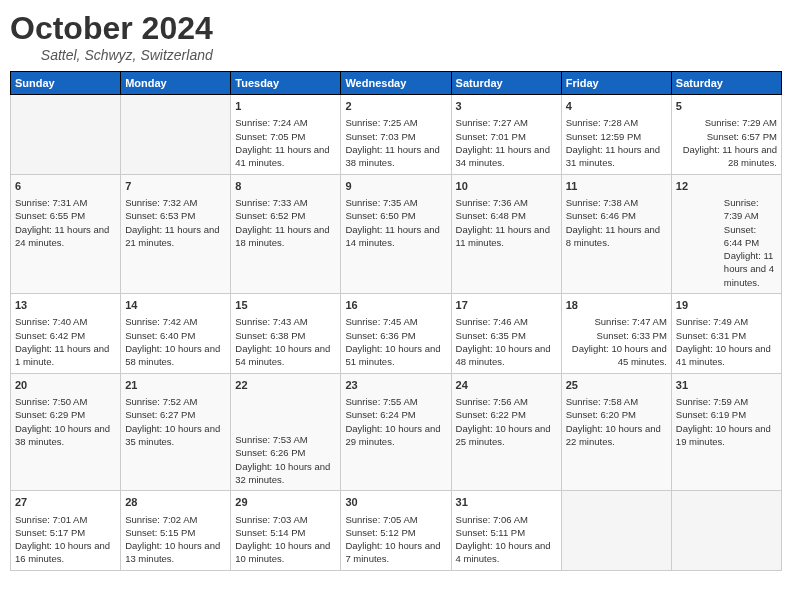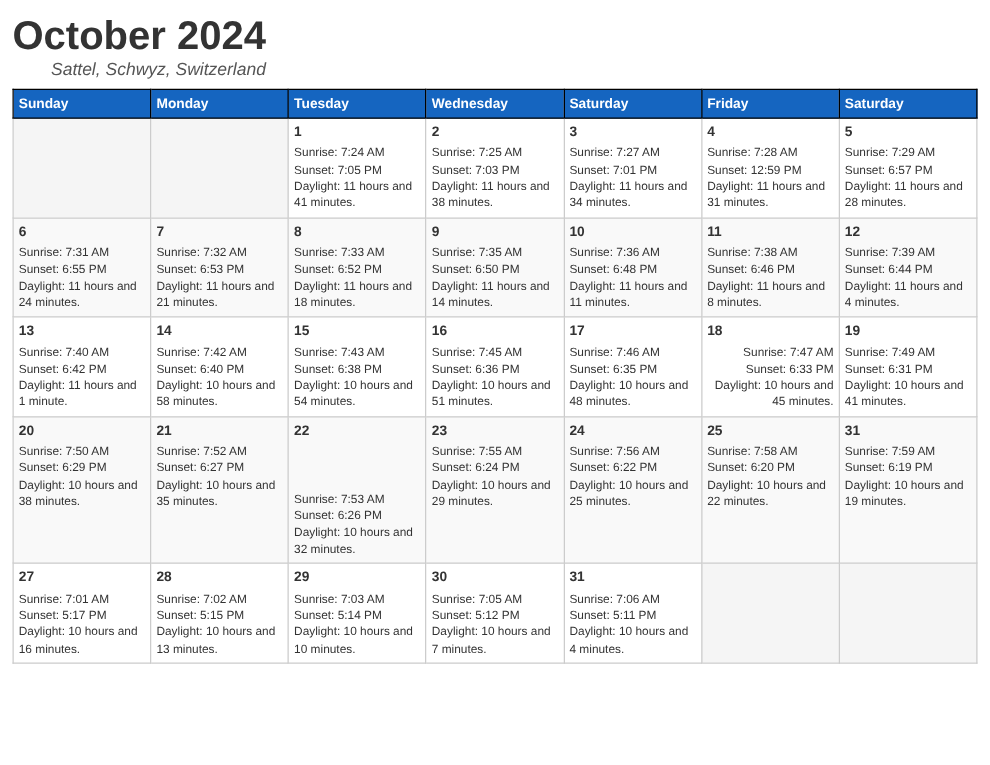--- a/index.html
+++ b/index.html
@@ -138,21 +138,21 @@
 Daylight: 11 hours and 34 minutes.</div>
         </td>
         <td>
           <div class="day-num">4</div>
           <div class="day-info" style="white-space: pre-line;">Sunrise: 7:28 AM
 Sunset: 12:59 PM
 Daylight: 11 hours and 31 minutes.</div>
         </td>
         <td>
           <div class="day-num">5</div>
-          <div class="day-info" style="white-space: pre-line;">Sunrise: 7:29 AM
+          <div class="day-info" style="white-space: pre-line; text-align: right;">Sunrise: 7:29 AM
 Sunset: 6:57 PM
 Daylight: 11 hours and 28 minutes.</div>
         </td>
       </tr>
       <tr>
         <td>
           <div class="day-num">6</div>
           <div class="day-info" style="white-space: pre-line;">Sunrise: 7:31 AM
 Sunset: 6:55 PM
 Daylight: 11 hours and 24 minutes.</div>
@@ -182,21 +182,21 @@
 Daylight: 11 hours and 11 minutes.</div>
         </td>
         <td>
           <div class="day-num">11</div>
           <div class="day-info" style="white-space: pre-line;">Sunrise: 7:38 AM
 Sunset: 6:46 PM
 Daylight: 11 hours and 8 minutes.</div>
         </td>
         <td>
           <div class="day-num">12</div>
-          <div class="day-info" style="white-space: pre-line;">Sunrise: 7:39 AM
+          <div class="day-info" style="white-space: pre-line; margin-left: 48px;">Sunrise: 7:39 AM
 Sunset: 6:44 PM
 Daylight: 11 hours and 4 minutes.</div>
         </td>
       </tr>
       <tr>
         <td>
           <div class="day-num">13</div>
           <div class="day-info" style="white-space: pre-line;">Sunrise: 7:40 AM
 Sunset: 6:42 PM
 Daylight: 11 hours and 1 minute.</div>

